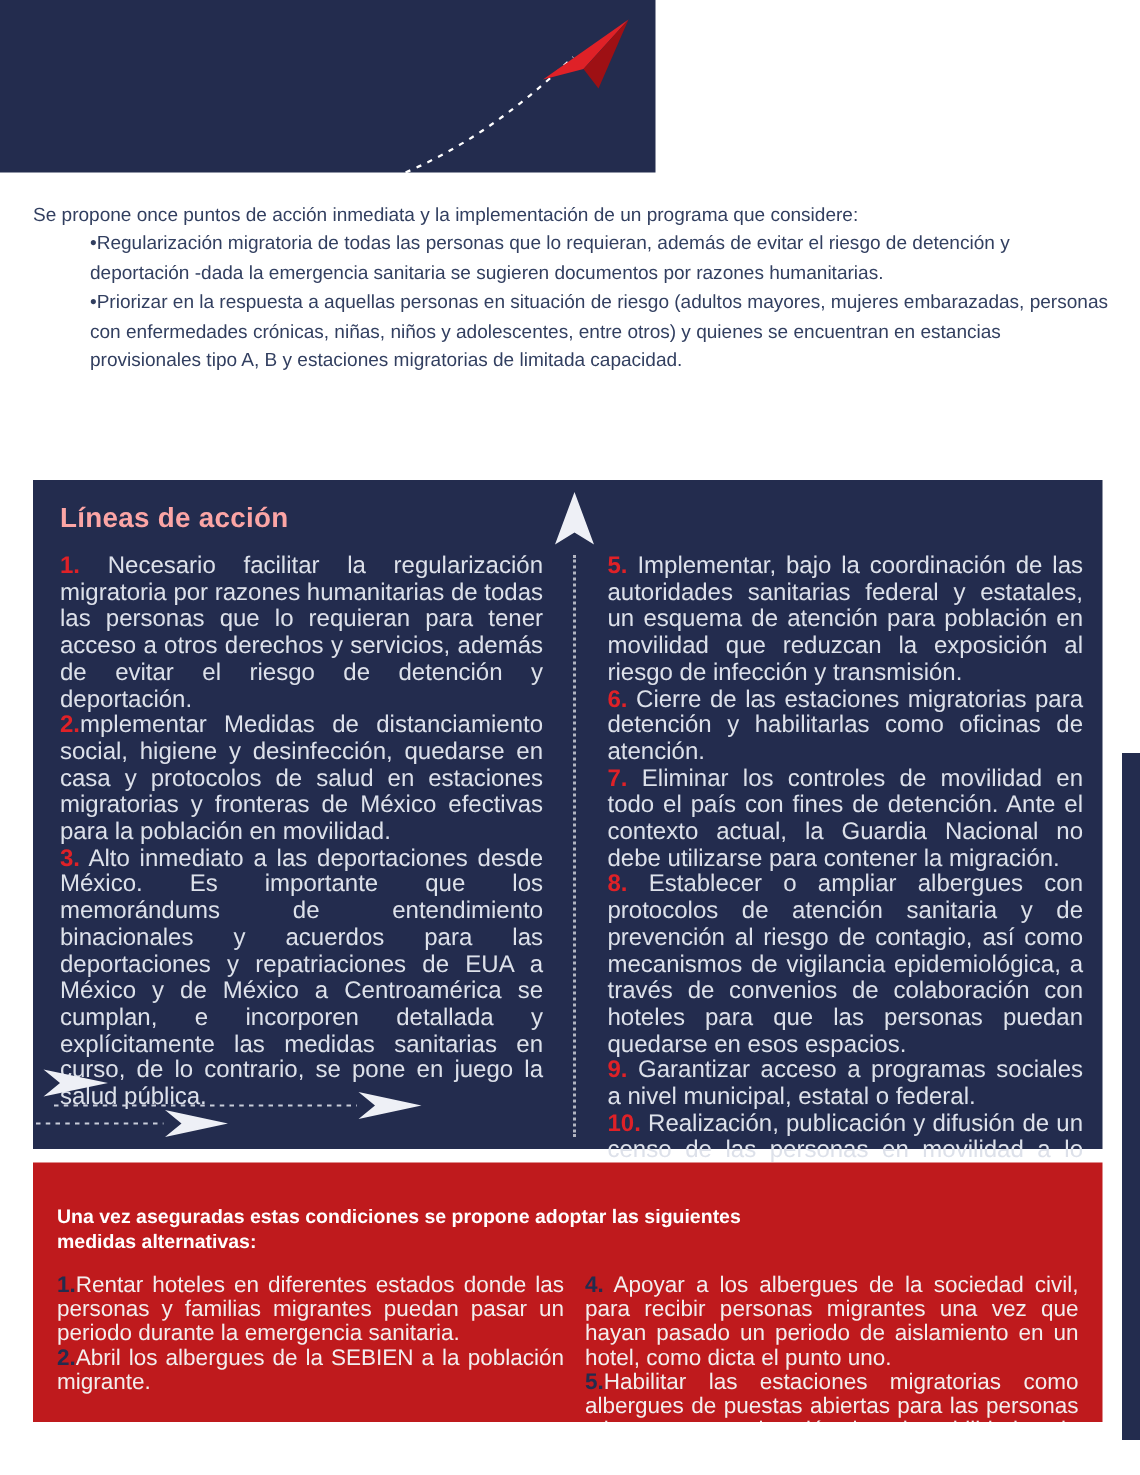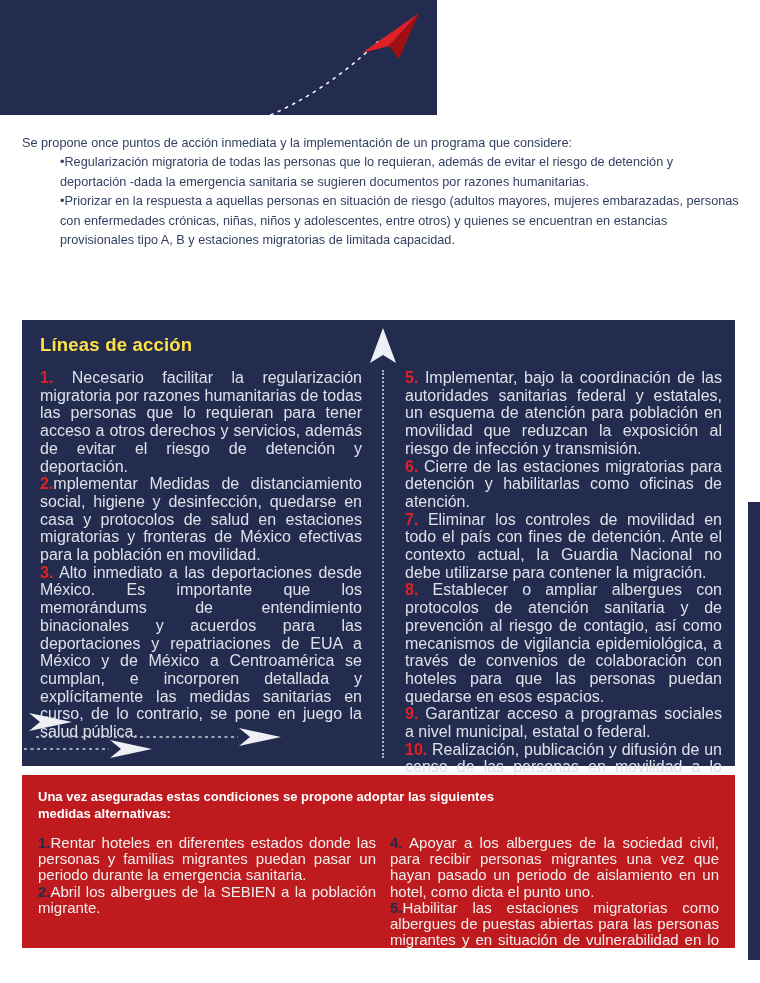--- a/index.html
+++ b/index.html
@@ -16,34 +16,34 @@
   .subtitle{color:#ffffff;font-size:21px;font-weight:400;margin-top:1px;}
   
   .intro{position:absolute;left:22px;top:134px;width:718px;font-size:12.7px;
     line-height:19.4px;color:#323f60;}
   .intro p{margin:0;}
   .intro strong{color:#1e2a4e;}
   .intro .bullet{margin-left:38px;}
   
   .lineas{position:absolute;left:22px;top:320px;width:713px;height:446px;background:#232c4e;
     box-sizing:border-box;padding:14px 13px 0 18px;}
-  .lineas h2{margin:0;color:#fde047;font-size:18.5px;font-weight:700;letter-spacing:.2px;}
+  .lineas h2{margin:0;color:#fca5a5;font-size:18.5px;font-weight:700;letter-spacing:.2px;}
   .cols{display:flex;margin-top:13px;}
   .col-l{width:322px;}
   .colgap{width:43px;}
   .col-r{width:317px;}
   .item{margin:0;text-align:justify;font-size:16px;line-height:17.7px;color:#dde1ea;}
   .num-red{color:#df2127;font-weight:700;}
   .center-plane{position:absolute;left:348px;top:8px;}
   .center-line{position:absolute;left:360px;top:50px;height:388px;width:0;
     border-left:2px dotted rgba(255,255,255,.65);}
   .bottom-planes{position:absolute;left:2px;bottom:4px;}
   
   .medidas{position:absolute;left:22px;top:775px;width:713px;height:173px;background:#bf1a1d;
-    box-sizing:border-box;padding:13px 16px 0 16px;overflow:hidden;}
+    box-sizing:border-box;padding:27px 16px 0 16px;overflow:hidden;}
   .medidas h2{margin:0;color:#ffffff;font-size:13px;font-weight:700;max-width:512px;line-height:17px;}
   .medidas .cols{margin-top:13px;}
   .m-col-l{width:338px;}
   .m-colgap{width:14px;}
   .m-col-r{width:329px;}
   .m-item{margin:0;text-align:justify;font-size:15px;line-height:16.2px;color:#f3eeee;}
   .num-navy{color:#232c4e;font-weight:700;}
   
   .sidebar{position:absolute;left:748px;top:502px;width:12px;height:458px;background:#232c4e;}
 </style>

